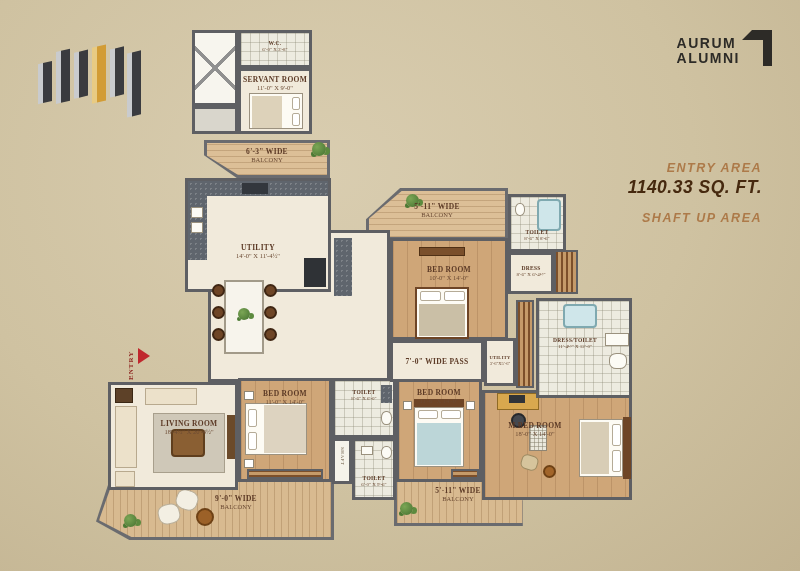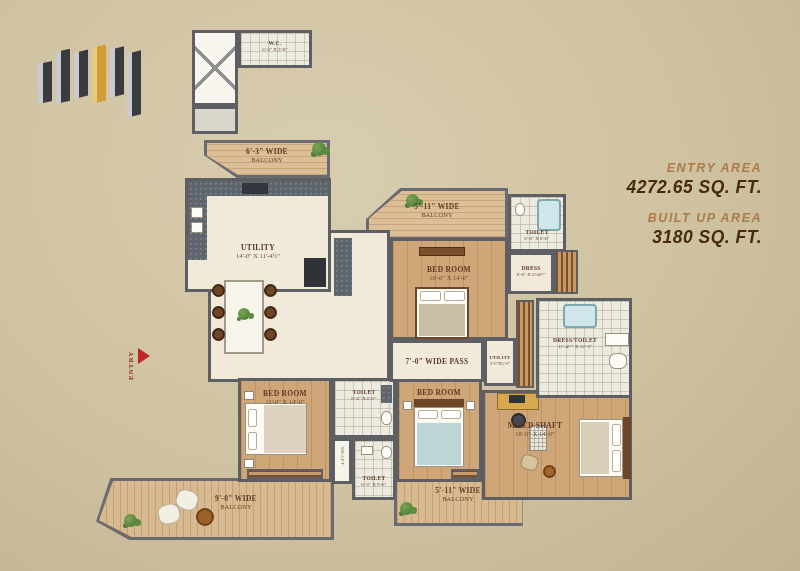--- a/index.html
+++ b/index.html
@@ -66,26 +66,34 @@
         <rect x="49" y="37" width="9" height="46" fill="#3a3b3f"></rect>
       <rect x="62" y="36" width="5" height="56" fill="#e8cb83"></rect>
         <rect x="67" y="36" width="9" height="56" fill="#d29c35"></rect>
       <rect x="80" y="42" width="5" height="48" fill="#c9cbce"></rect>
         <rect x="85" y="42" width="9" height="48" fill="#3a3b3f"></rect>
       <rect x="97" y="50" width="5" height="64" fill="#c9cbce"></rect>
         <rect x="102" y="50" width="9" height="64" fill="#3a3b3f"></rect>
     </g>
   </svg>
 
+  <div class="brand">
+    <div class="brand-text">
+      <div>AURUM</div>
+      <div>ALUMNI</div>
+    </div>
+    <svg width="30" height="42" viewBox="0 0 30 42" style="margin-top:-12px;">
+      <path d="M0 16 L10 6 L30 6 L30 42 L21 42 L21 16 Z" fill="#2d2b27"></path>
+    </svg>
+  </div>
 
   <div class="titleblock">
     <div class="arealabel">ENTRY AREA</div>
-    <div class="areavalue">4272.65 SQ. FT.</div>
-    <div class="arealabel">BUILT UP AREA</div>
-    <div class="areavalue">3180 SQ. FT.</div>
+    <div class="areavalue">1140.33 SQ. FT.</div>
+    <div class="arealabel">SHAFT UP AREA</div>
   </div>
 
   <div class="clipwrap" style="left:204px;top:140px;width:126px;height:38px;clip-path:polygon(0 0,100% 0,100% 100%,26% 100%,0 40%);">
     <div class="clipin deckh" style="clip-path:polygon(0 0,100% 0,100% 100%,26% 100%,0 40%);"></div>
     <div class="rlabel" style="top:7px;">
         <div class="l1">6'-3" WIDE</div>
         <div class="l2">BALCONY</div>
       </div>
   </div>
   <div class="clipwrap" style="left:366px;top:188px;width:142px;height:52px;clip-path:polygon(0 60%,24% 0,100% 0,100% 100%,0 100%);">
@@ -128,37 +136,61 @@
   <div class="counter" style="left:334px;top:238px;width:18px;height:58px;z-index:3;"></div>
 
   <div class="room shaftx" style="left:192px;top:30px;width:46px;height:76px;z-index:2;"></div>
   <div class="room" style="left:192px;top:106px;width:46px;height:28px;background:#d9d6cc;z-index:2;"></div>
   <div class="room tile" style="left:238px;top:30px;width:74px;height:38px;z-index:2;">
     <div class="rlabel sm" style="top:7px;">
         <div class="l1">W.C.</div>
         <div class="l2">6'-0" X 3'-8"</div>
       </div>
   </div>
+  <div class="room cream" style="left:238px;top:68px;width:74px;height:66px;z-index:2;">
+    <div class="rlabel" style="top:4px;">
+        <div class="l1">SERVANT ROOM</div>
+        <div class="l2">11'-0" X 9'-0"</div>
+      </div>
+    <div class="furn bedf" style="left:8px;top:22px;width:54px;height:36px;">
+      <div class="furn" style="left:2px;top:2px;width:30px;height:32px;background:#ddd2ba;"></div>
+      <div class="furn pillow" style="left:42px;top:3px;width:8px;height:13px;"></div>
+      <div class="furn pillow" style="left:42px;top:19px;width:8px;height:13px;"></div>
+    </div>
+  </div>
 
   <div class="room cream" style="left:185px;top:178px;width:146px;height:114px;z-index:2;">
     <div class="rlabel" style="top:62px;">
         <div class="l1">UTILITY</div>
         <div class="l2">14'-0" X 11'-4½"</div>
       </div>
     <div class="counter" style="left:0px;top:0px;width:140px;height:15px;"></div>
     <div class="furn" style="left:54px;top:2px;width:26px;height:11px;background:#33373d;"></div>
     <div class="counter" style="left:0px;top:15px;width:19px;height:64px;"></div>
     <div class="furn fixture" style="left:3px;top:26px;width:12px;height:11px;"></div>
     <div class="furn fixture" style="left:3px;top:41px;width:12px;height:11px;"></div>
     <div class="furn" style="left:116px;top:77px;width:22px;height:29px;background:#2f3236;"></div>
   </div>
 
   <div class="arrow" style="left:138px;top:348px;z-index:5;"></div>
   <div class="entrytxt" style="left:127px;top:340px;height:40px;z-index:5;">ENTRY</div>
 
+  <div class="room cream" style="left:108px;top:382px;width:130px;height:108px;z-index:2;">
+    <div class="rlabel" style="top:34px;left:30px;width:96px;">
+        <div class="l1">LIVING ROOM</div>
+        <div class="l2">18'-4½" X 20'-4½"</div>
+      </div>
+    <div class="furn" style="left:4px;top:3px;width:18px;height:15px;background:#5d4128;border:1px solid #3a2714;"></div>
+    <div class="furn" style="left:34px;top:3px;width:52px;height:17px;background:#ece1ca;border:1px solid #b8a98e;"></div>
+    <div class="furn" style="left:4px;top:21px;width:22px;height:62px;background:#ece1ca;border:1px solid #b8a98e;"></div>
+    <div class="furn" style="left:4px;top:86px;width:20px;height:16px;background:#ece1ca;border:1px solid #b8a98e;"></div>
+    <div class="furn" style="left:42px;top:28px;width:72px;height:60px;background:#cfc8b8;border:1px solid #a89f8c;"></div>
+    <div class="furn" style="left:60px;top:44px;width:34px;height:28px;background:#8a5f33;border:2px solid #5f3e1d;border-radius:4px;"></div>
+    <div class="furn" style="left:116px;top:30px;width:8px;height:44px;background:#6b4a2a;"></div>
+  </div>
 
   <div class="room wood" style="left:238px;top:378px;width:94px;height:104px;z-index:2;">
     <div class="rlabel" style="top:8px;">
         <div class="l1">BED ROOM</div>
         <div class="l2">11'-0" X 14'-0"</div>
       </div>
     <div class="furn nstand" style="left:3px;top:10px;width:10px;height:9px;"></div>
     <div class="furn nstand" style="left:3px;top:78px;width:10px;height:9px;"></div>
     <div class="furn bedf" style="left:4px;top:22px;width:62px;height:52px;">
       <div class="furn pillow" style="left:2px;top:5px;width:9px;height:18px;"></div>
@@ -199,21 +231,21 @@
     <div class="furn bedf" style="left:15px;top:26px;width:50px;height:60px;">
       <div class="furn pillow" style="left:3px;top:2px;width:20px;height:9px;"></div>
       <div class="furn pillow" style="left:26px;top:2px;width:20px;height:9px;"></div>
       <div class="furn" style="left:2px;top:15px;width:44px;height:42px;background:#bcd6d8;"></div>
     </div>
     <div class="hatch hatchh" style="left:52px;top:88px;width:28px;height:10px;"></div>
   </div>
 
   <div class="room wood" style="left:482px;top:390px;width:150px;height:110px;z-index:2;">
     <div class="rlabel" style="top:28px;left:4px;width:92px;">
-        <div class="l1">M.BED SHAFT</div>
+        <div class="l1">M.BED ROOM</div>
         <div class="l2">18'-0" X 14'-0"</div>
       </div>
     <div class="furn" style="left:12px;top:0px;width:42px;height:17px;background:#d9a84e;border:1px solid #8f6a24;"></div>
     <div class="furn" style="left:24px;top:2px;width:16px;height:8px;background:#303338;"></div>
     <div class="furn" style="left:26px;top:20px;width:15px;height:15px;border-radius:50%;background:#45484e;border:2px solid #26282c;"></div>
     <div class="furn" style="left:44px;top:32px;width:18px;height:26px;background-color:#eae8dc;border:1px solid #8f8573;background-image:linear-gradient(rgba(130,125,105,.5) 1px,transparent 1px),linear-gradient(90deg,rgba(130,125,105,.5) 1px,transparent 1px);background-size:4px 4px;"></div>
     <div class="furn" style="left:36px;top:62px;width:17px;height:15px;background:#d6c49c;border:1px solid #9c8a62;border-radius:35%;transform:rotate(16deg);"></div>
     <div class="furn" style="left:58px;top:72px;width:13px;height:13px;border-radius:50%;background:#a2652a;border:2px solid #6e4115;"></div>
     <div class="furn" style="left:138px;top:24px;width:8px;height:62px;background:#6e4526;"></div>
     <div class="furn bedf" style="left:94px;top:26px;width:44px;height:58px;">

